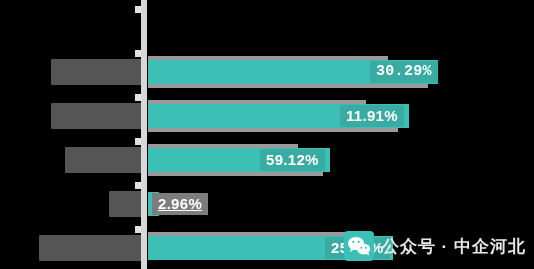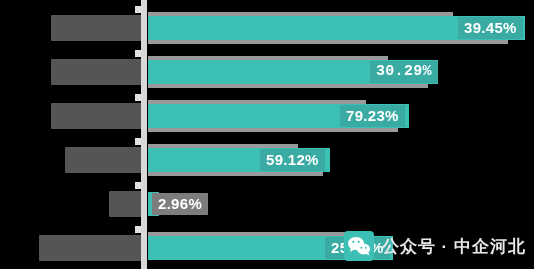--- a/index.html
+++ b/index.html
@@ -130,60 +130,53 @@
     white-space: nowrap;
   }
 </style>
 </head>
 <body>
 
 <div id="chart-root">
 
   <div class="plot">
 
-    <div class="row" style="top:14px;">
-      <div class="cat-label" style="left:51px; width:92px;"></div>
-      <div class="bar-halo-top" style="width:305px;"></div>
-      <div class="bar" style="width:377px;"></div>
-      <div class="bar-halo-bot" style="width:360px;"></div>
-      <div class="pct" style="left:458px;">39.45%</div>
-    </div>
     <div class="tick-nub" style="top:6px;"></div>
 
     <div class="row" style="top:58px;font-family:Liberation Mono, monospace;">
       <div class="cat-label" style="left:51px; width:92px;"></div>
       <div class="bar-halo-top" style="width:240px;"></div>
       <div class="bar" style="width:290px;"></div>
       <div class="bar-halo-bot" style="width:280px;"></div>
       <div class="pct" style="left:370px;">30.29%</div>
     </div>
     <div class="tick-nub" style="top:50px;"></div>
 
     <div class="row" style="top:102px;">
       <div class="cat-label" style="left:51px; width:92px;"></div>
       <div class="bar-halo-top" style="width:218px;"></div>
       <div class="bar" style="width:261px;"></div>
       <div class="bar-halo-bot" style="width:250px;"></div>
-      <div class="pct" style="left:340px;">79.23%</div>
+      <div class="pct" style="left:340px;">11.91%</div>
     </div>
     <div class="tick-nub" style="top:94px;"></div>
 
     <div class="row" style="top:146px;">
       <div class="cat-label" style="left:65px; width:78px;"></div>
       <div class="bar-halo-top" style="width:150px;"></div>
       <div class="bar" style="width:182px;"></div>
       <div class="bar-halo-bot" style="width:175px;"></div>
       <div class="pct" style="left:260px;">59.12%</div>
     </div>
     <div class="tick-nub" style="top:138px;"></div>
 
     <div class="row" style="top:190px;">
       <div class="cat-label" style="left:109px; width:34px;"></div>
       <div class="bar" style="width:11px;"></div>
-      <div class="pct outside" style="left:152px;">2.96%</div>
+      <div class="pct outside" style="left:152px;text-decoration:underline;">2.96%</div>
     </div>
     <div class="tick-nub" style="top:182px;"></div>
 
     <div class="row" style="top:234px;">
       <div class="cat-label" style="left:39px; width:104px;"></div>
       <div class="bar-halo-top" style="width:200px;"></div>
       <div class="bar" style="width:245px;"></div>
       <div class="pct" style="left:325px;">25.57%</div>
     </div>
     <div class="tick-nub" style="top:226px;"></div>

